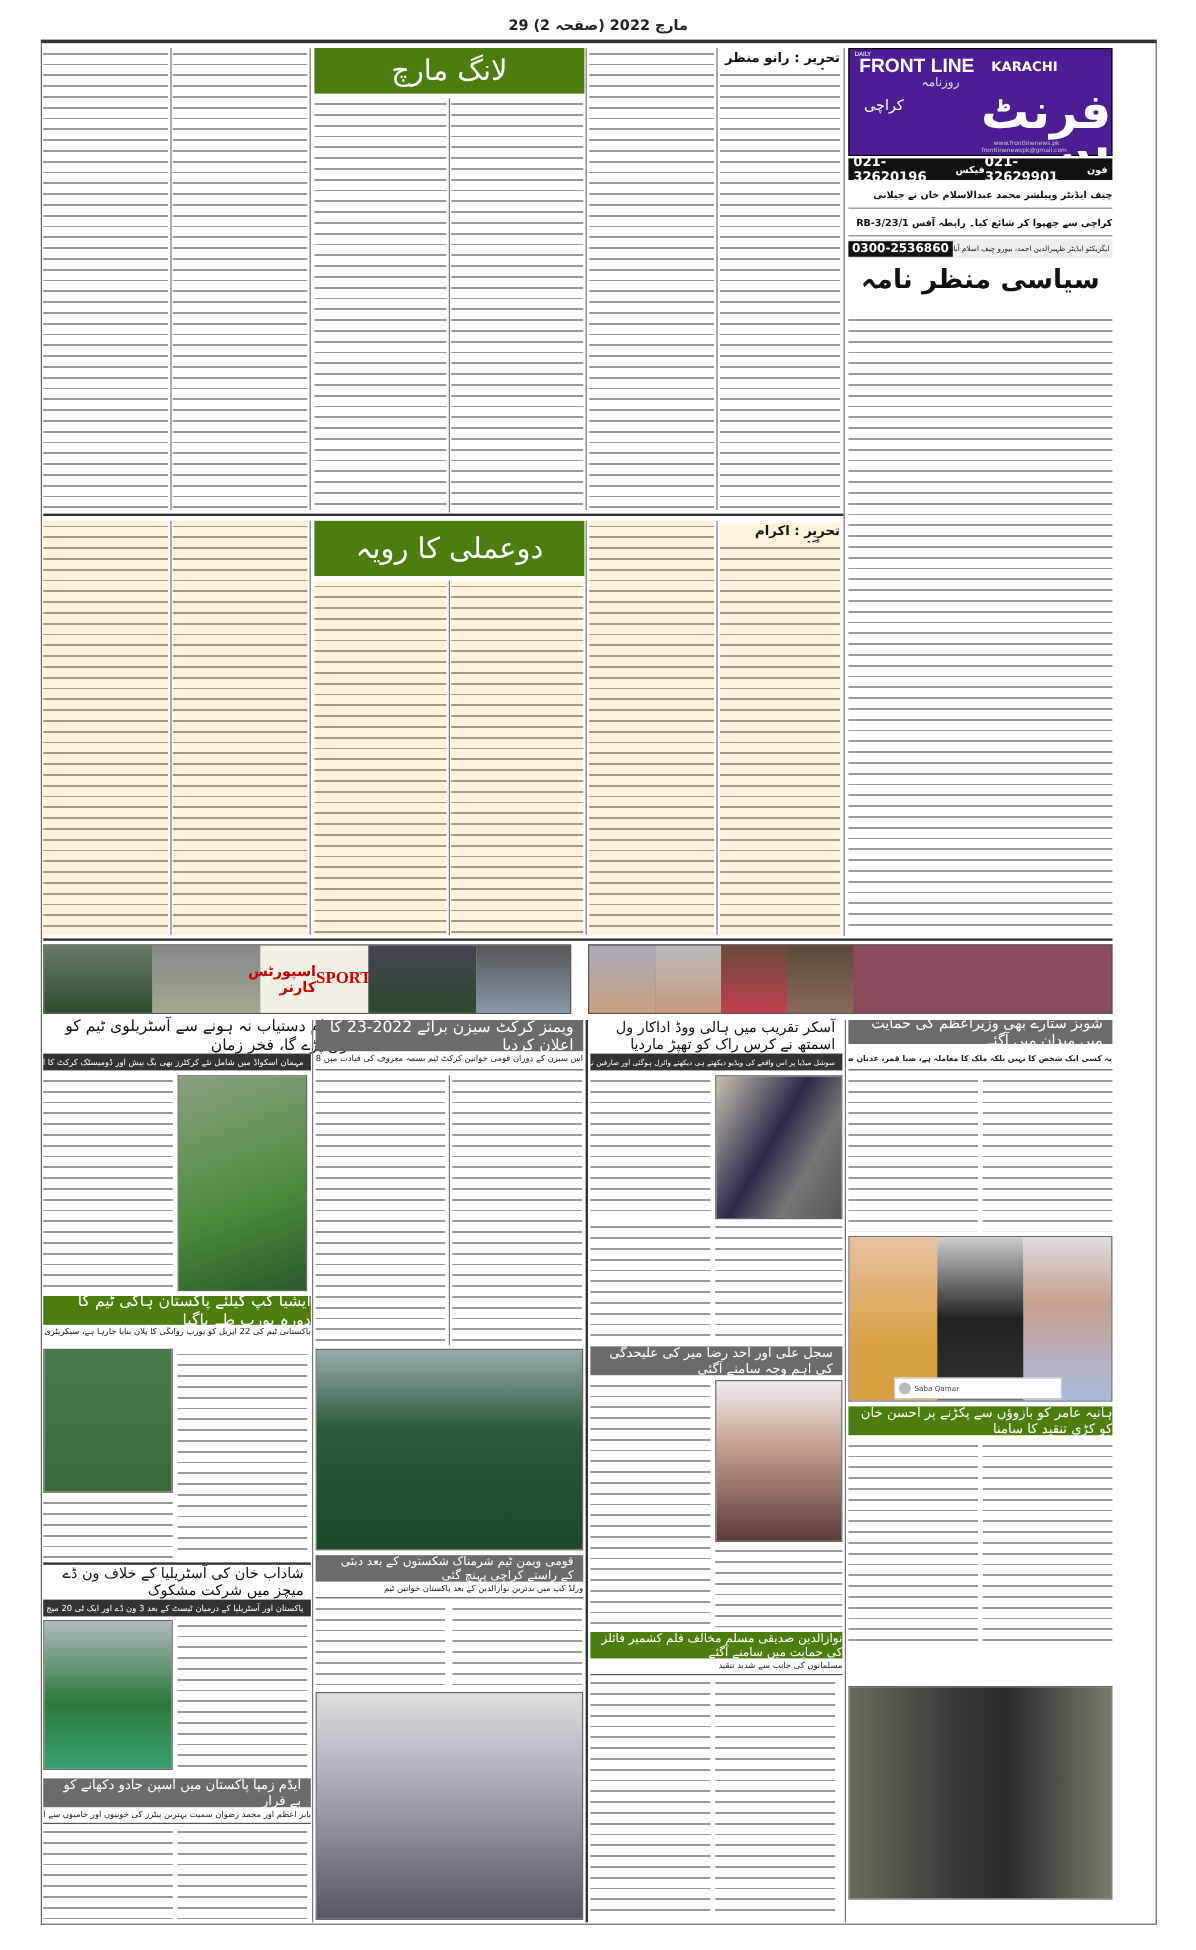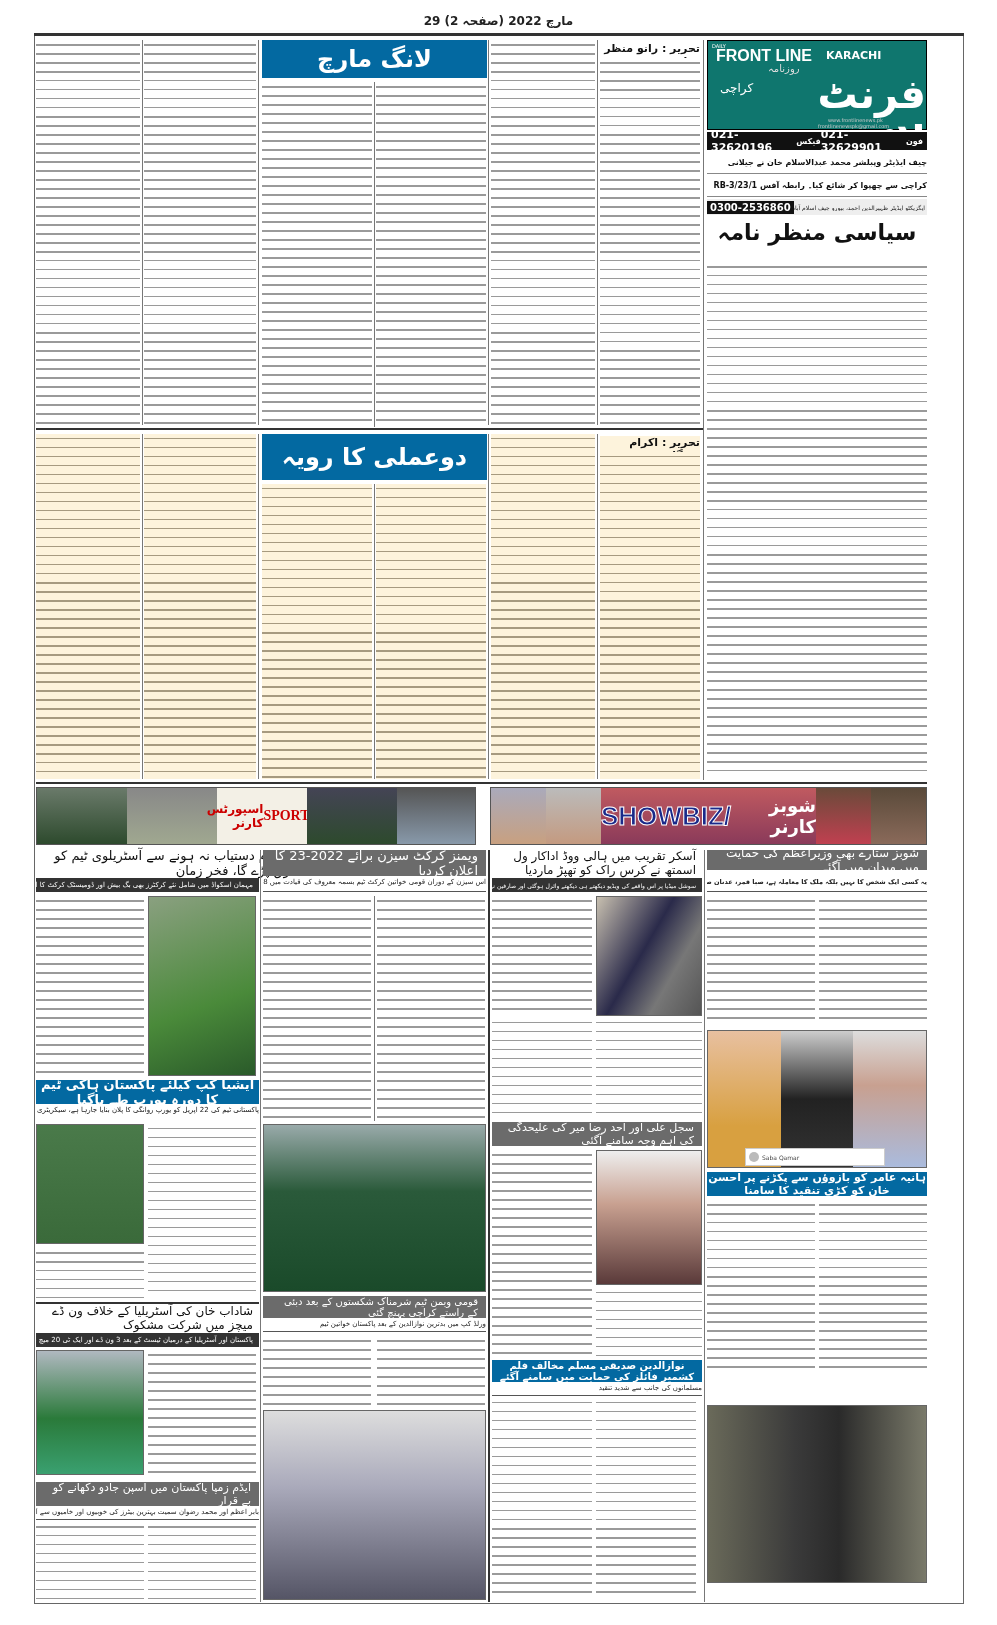--- a/index.html
+++ b/index.html
@@ -5,21 +5,21 @@
 *{box-sizing:border-box;margin:0;padding:0}
 body{width:997px;height:1625px;background:#fff;font-family:"DejaVu Sans",sans-serif;position:relative;overflow:hidden;color:#222}
 .abs{position:absolute}
 .date{top:14px;left:0;width:997px;text-align:center;font-size:12px;font-weight:bold;color:#222}
 .rule{left:34px;width:930px;height:3px;background:#333}
 .col{font-size:7px;line-height:13px;color:#555;direction:rtl;text-align:justify;overflow:hidden;padding:2px 3px}
 .lines{background:repeating-linear-gradient(to bottom,#fff 0 4px,#9a9a9a 4px 5.5px,#fff 5.5px 9px);}
 .lines-y{background:repeating-linear-gradient(to bottom,#fdf3dc 0 4px,#a69a80 4px 5.5px,#fdf3dc 5.5px 9px);}
 .vsep{width:1px;background:#777}
 .hsep{height:2px;background:#333}
-.blackhead{background:#0369a1;color:#fff;font-weight:bold;text-align:center;direction:rtl;display:flex;align-items:center;justify-content:center}
+.blackhead{background:#4d7c0f;color:#fff;font-weight:normal;text-align:right;direction:rtl;display:flex;align-items:center;justify-content:center}
 .greyhead{background:#6b6b6b;color:#fff;direction:rtl;text-align:right;padding:0 8px;display:flex;align-items:center;font-size:17px}
 .subhead{background:#333;color:#fff;font-size:10px;direction:rtl;text-align:right;padding:0 6px;display:flex;align-items:center}
 .headline{color:#111;font-size:17px;direction:rtl;text-align:right;display:flex;align-items:center;padding:0 6px}
 .photo{border:1px solid #666;overflow:hidden}
 .byline{font-weight:bold;font-size:11px;direction:rtl;text-align:right;color:#111}
 </style>
 </head>
 <body>
 
 <div class="abs date">29 مارچ 2022 (صفحہ 2)</div>
@@ -36,21 +36,21 @@
 <div class="abs vsep" style="top:82px;left:374px;height:345px"></div>
 <div class="abs col lines" style="top:82px;left:376px;width:110px;height:345px"></div>
 <div class="abs vsep" style="top:40px;left:488px;height:385px"></div>
 
 <div class="abs col lines" style="top:40px;left:491px;width:104px;height:385px"></div>
 <div class="abs vsep" style="top:40px;left:597px;height:385px"></div>
 <div class="abs byline" style="top:42px;left:600px;width:100px">تحریر : رانو منظر حیات</div>
 <div class="abs col lines" style="top:58px;left:600px;width:100px;height:367px"></div>
 <div class="abs vsep" style="top:40px;left:703px;height:740px"></div>
 
-<div class="abs" style="top:40px;left:707px;width:220px;height:90px;background:#0f766e;border:1px solid #000">
+<div class="abs" style="top:40px;left:707px;width:220px;height:90px;background:#4c1d95;border:1px solid #000">
   <div class="abs" style="top:2px;left:4px;font-size:5px;color:#fff">DAILY</div>
   <div class="abs" style="top:6px;left:8px;font-size:16px;font-weight:bold;color:#fff;font-family:'Liberation Sans',sans-serif">FRONT LINE</div>
   <div class="abs" style="top:8px;left:118px;font-size:11px;color:#fff;font-weight:bold">KARACHI</div>
   <div class="abs" style="top:22px;left:60px;font-size:10px;color:#ddd;direction:rtl">روزنامہ</div>
   <div class="abs" style="top:30px;left:40px;font-size:40px;color:#fff;font-weight:bold;direction:rtl;line-height:46px">فرنٹ لائن</div>
   <div class="abs" style="top:40px;left:12px;font-size:12px;color:#fff">کراچی</div>
   <div class="abs" style="top:76px;left:120px;font-size:5px;color:#ccc">www.frontlinenews.pk</div>
   <div class="abs" style="top:82px;left:110px;font-size:5px;color:#ccc">frontlinenewspk@gmail.com</div>
 </div>
 <div class="abs" style="top:132px;left:707px;width:220px;height:18px;background:#111;color:#fff;display:flex;align-items:center;justify-content:space-between;padding:0 4px;font-size:11px;font-weight:bold">
@@ -93,24 +93,20 @@
     <span style="color:#c00;font-weight:bold;font-size:12px;direction:rtl">اسپورٹس کارنر</span>
     <span style="width:70px;height:2px;background:#225;margin:3px 0"></span>
     <span style="color:#c00;font-weight:bold;font-size:14px;font-family:'Liberation Serif',serif">SPORTS</span>
   </div>
   <div style="width:90px;background:linear-gradient(#445,#2d4a2d)"></div>
   <div style="flex:1;background:linear-gradient(#555,#8899aa)"></div>
 </div>
 <div class="abs" style="top:787px;left:490px;width:437px;height:58px;border:1px solid #555;background:#8a4a5a;display:flex">
   <div style="width:55px;background:linear-gradient(#aab,#c8a080)"></div>
   <div style="width:55px;background:linear-gradient(#bbb,#c49a80)"></div>
-  <div style="flex:1;display:flex;align-items:center;justify-content:center;background:linear-gradient(#c05a60,#8a3a5a)">
-    <span style="color:#1a2a8a;font-weight:bold;font-size:26px;font-family:'Liberation Sans',sans-serif;-webkit-text-stroke:1px #fff">SHOWBIZ/</span>
-    <span style="color:#fff;font-weight:bold;font-size:18px;direction:rtl;margin-left:4px">شوبز کارنر</span>
-  </div>
   <div style="width:55px;background:linear-gradient(#6a4a3a,#c04050)"></div>
   <div style="width:55px;background:linear-gradient(#5a4a3a,#8a6a5a)"></div>
 </div>
 
 <div class="abs headline" style="top:850px;left:36px;width:267px;height:26px;font-size:13px">بڑے نام دستیاب نہ ہونے سے آسٹریلوی ٹیم کو فرق پڑے گا، فخر زمان</div>
 <div class="abs subhead" style="top:878px;left:36px;width:223px;height:14px;font-size:7px;overflow:hidden;white-space:nowrap">مہمان اسکواڈ میں شامل نئے کرکٹرز بھی بگ بیش اور ڈومیسٹک کرکٹ کا اچھا تجربہ رکھتے ہیں</div>
 <div class="abs col lines" style="top:896px;left:36px;width:108px;height:180px"></div>
 <div class="abs photo" style="top:896px;left:148px;width:108px;height:180px;background:linear-gradient(160deg,#8aa080,#4a8a3a 60%,#2a5a2a)"></div>
 
 <div class="abs vsep" style="top:850px;left:260px;height:752px"></div>

